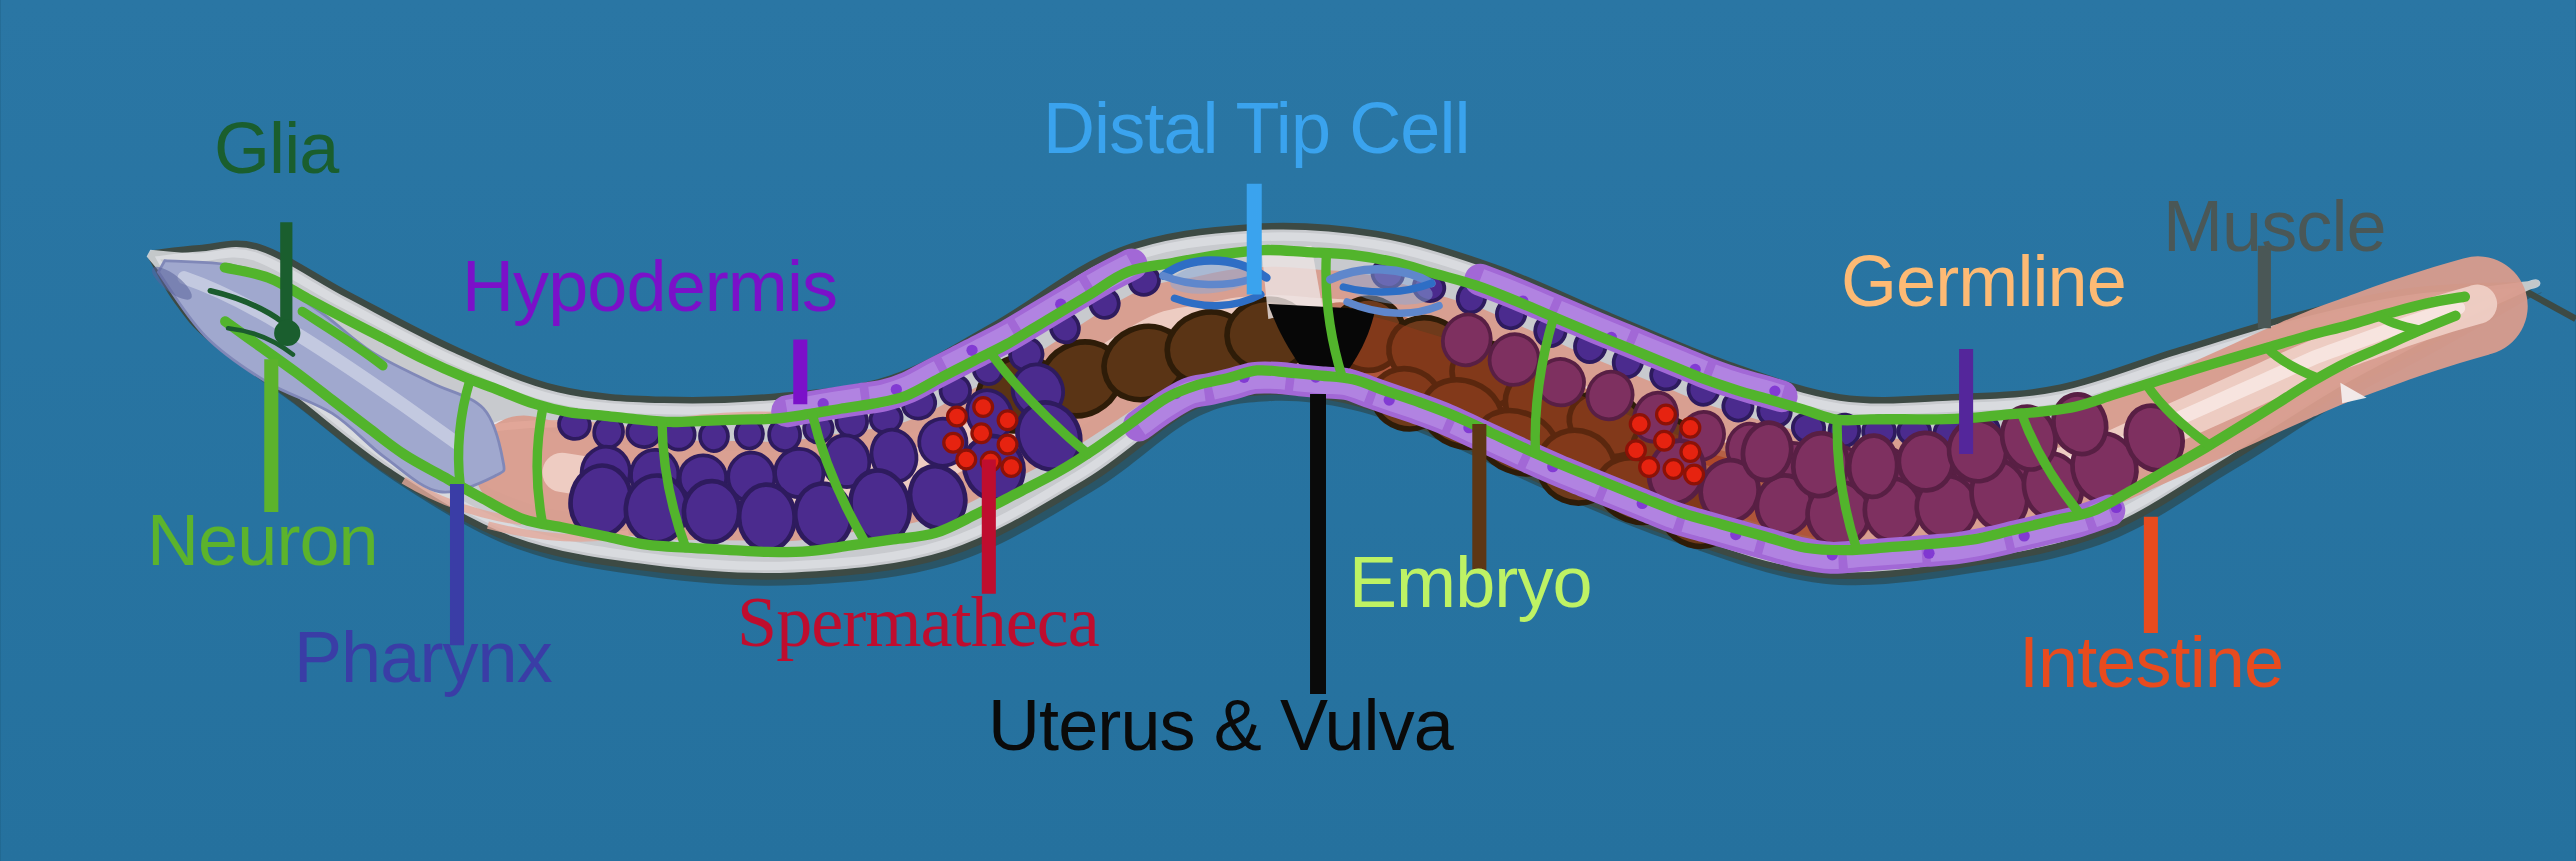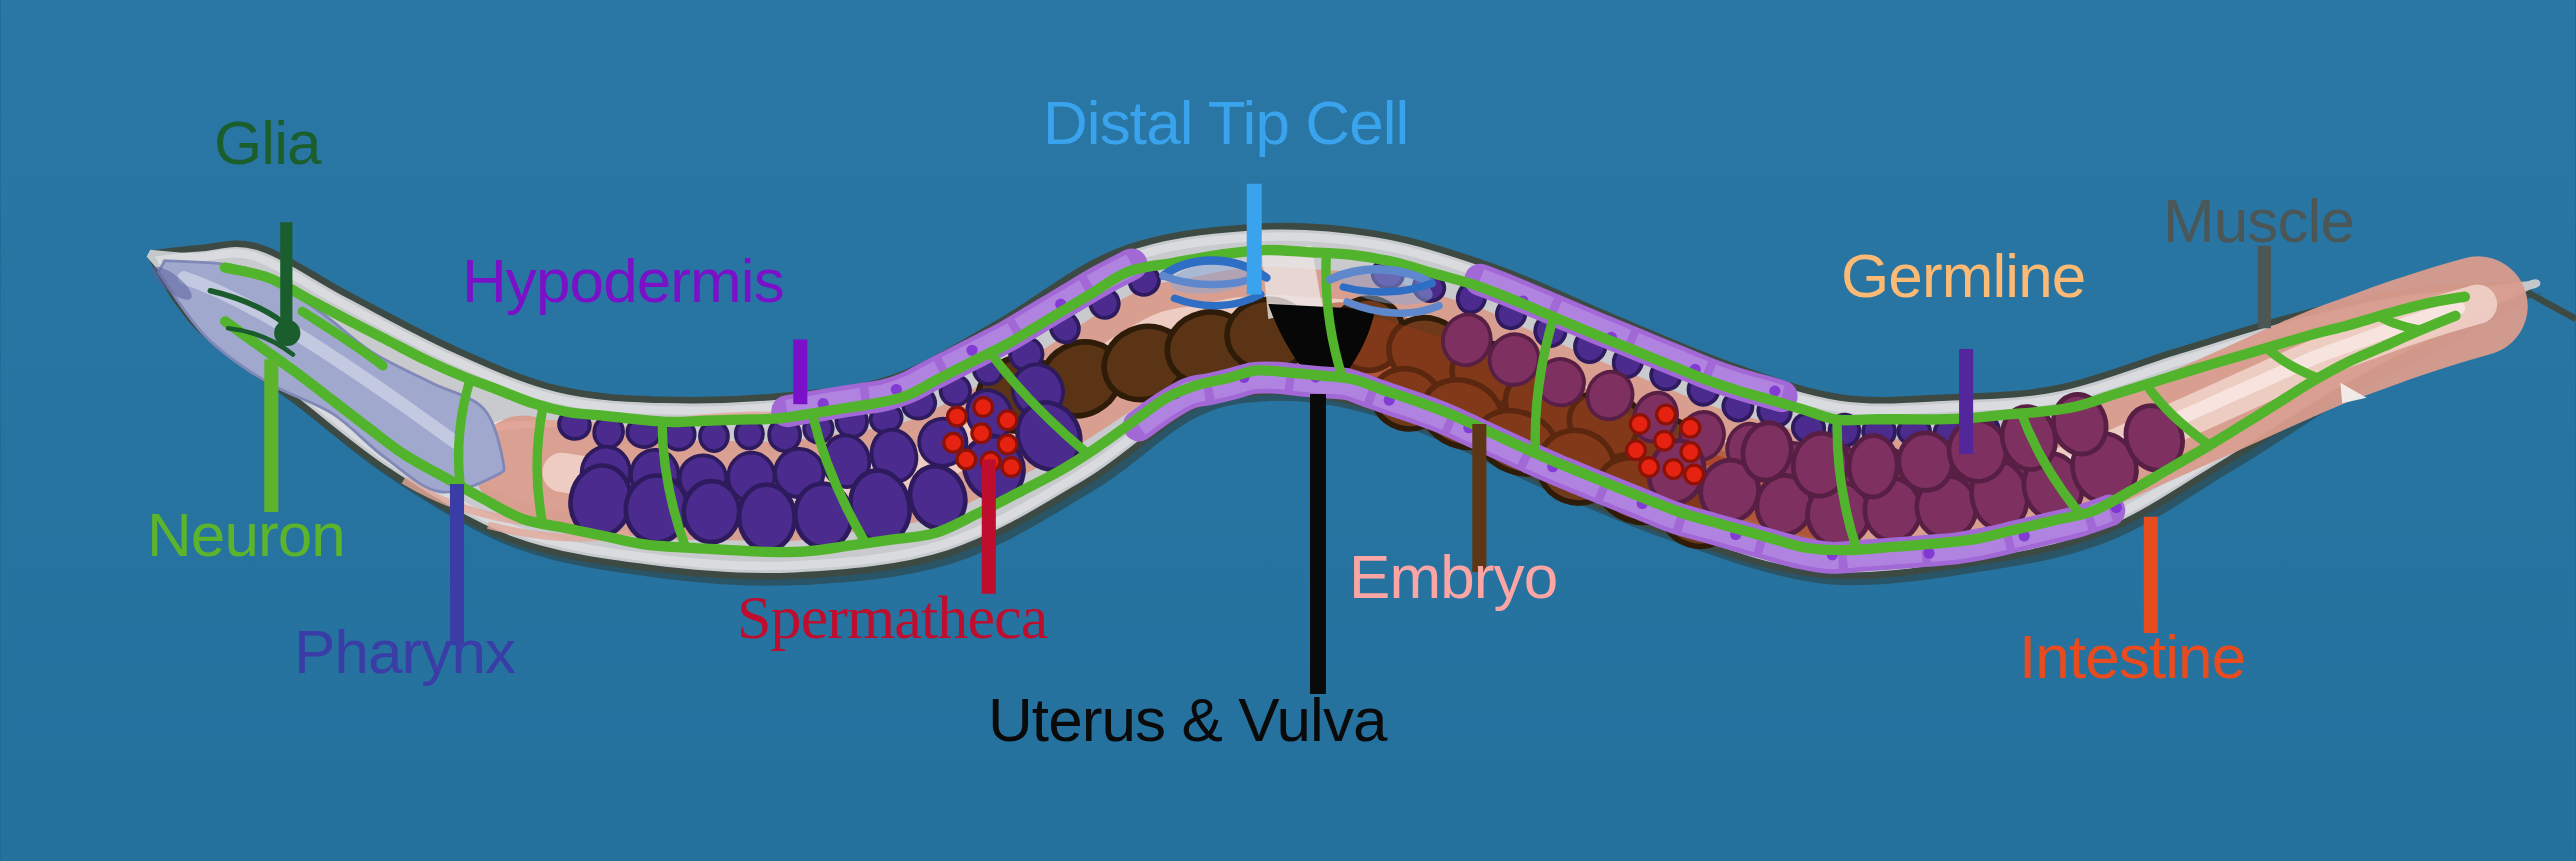--- a/index.html
+++ b/index.html
@@ -1,19 +1,19 @@
 <!DOCTYPE html>
 <html style="font-size:15px"><head>
 <meta charset="utf-8">
 <style>
   html,body{margin:0;padding:0;background:#17516f;}
   #stage{position:relative;width:2576px;height:861px;overflow:hidden;
          font-family:"Liberation Sans", sans-serif;}
   #worm-svg{position:absolute;left:0;top:0;}
-  .lbl{position:absolute;line-height:1;white-space:nowrap;font-size:62px;
+  .lbl{position:absolute;line-height:1;white-space:nowrap;font-size:72px;
        font-weight:400;letter-spacing:-0.9px;}
 </style>
 </head>
 <body>
 
 <div id="stage">
   <svg id="worm-svg" width="2576" height="861" viewBox="0 0 2746 918">
       <defs>
         <linearGradient id="bg" x1="0" y1="0" x2="0" y2="1">
           <stop offset="0" stop-color="#2a76a4"></stop>
@@ -255,18 +255,18 @@
       </g>
     </svg>
 
   <div class="lbl" style="left: 214px; top: 112px; color: rgb(26, 94, 46);">Glia</div>
   <div class="lbl" style="left: 105px; top: 504px; color: rgb(92, 179, 44); margin-left: 42px;">Neuron</div>
   <div class="lbl" style="left: 294px; top: 621px; color: rgb(58, 61, 166);">Pharynx</div>
   <div class="lbl" style="left: 462px; top: 250px; color: rgb(123, 16, 201);">Hypodermis</div>
   <div class="lbl" style="left: 1043px; top: 92px; color: rgb(58, 163, 238);">Distal Tip Cell</div>
   <div class="lbl" style="left: 737px; top: 586px; color: rgb(191, 13, 46); font-family: Liberation Serif, serif;">Spermatheca</div>
   <div class="lbl" style="left: 988px; top: 689px; color: rgb(10, 10, 10);">Uterus &amp; Vulva</div>
-  <div class="lbl" style="left: 1349px; top: 546px; color: #fca5a5;">Embryo</div>
+  <div class="lbl" style="left: 1349px; top: 546px; color: #bef264;">Embryo</div>
   <div class="lbl" style="left: 1841px; top: 245px; color: #fdba74;">Germline</div>
   <div class="lbl" style="left: 2163px; top: 142px; color: rgb(74, 87, 86); margin-top: 48px;">Muscle</div>
   <div class="lbl" style="left: 2019px; top: 626px; color: rgb(232, 75, 30);">Intestine</div>
 </div>
 
 
 </body></html>

